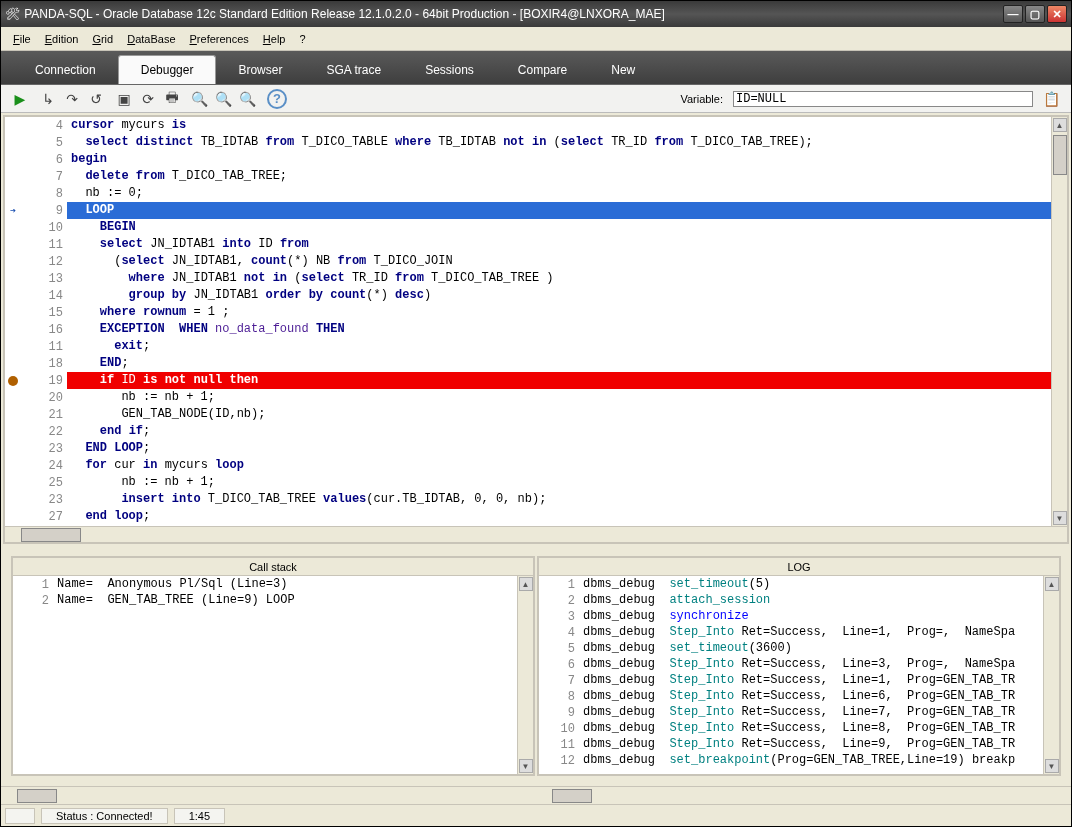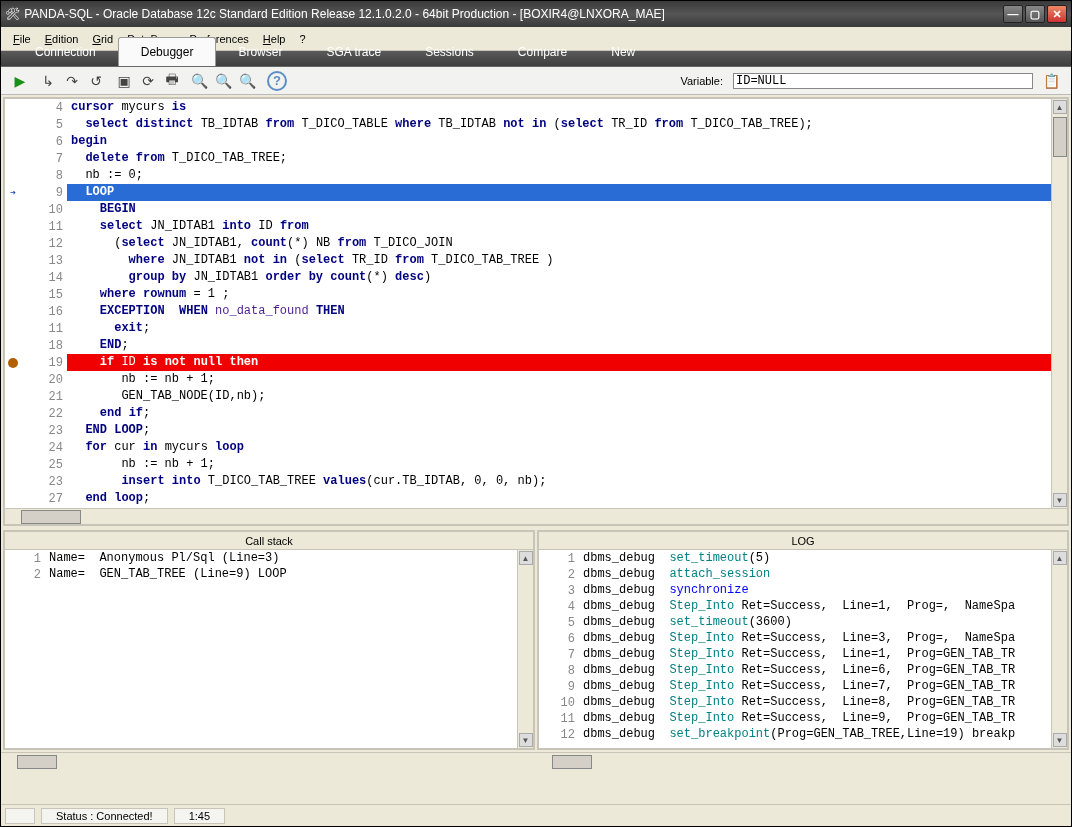--- a/index.html
+++ b/index.html
@@ -6,21 +6,21 @@
   html, body { width: 1072px; height: 827px; overflow: hidden; font-family: Tahoma, Arial, sans-serif; font-size: 11px; background: #ece9d8; }
   .window { width: 1072px; height: 827px; display: flex; flex-direction: column; border: 1px solid #000; }
   .titlebar { height: 26px; background: linear-gradient(#3a3a3a,#555,#3a3a3a); color: #fff; display: flex; align-items: center; padding: 0 4px; font-size: 12px; }
   .titlebar .title { flex: 1; white-space: nowrap; overflow: hidden; }
   .titlebar .wbtns { display: flex; gap: 2px; }
   .wbtn { width: 20px; height: 18px; background: linear-gradient(#888,#555); border: 1px solid #222; border-radius: 2px; display:flex;align-items:center;justify-content:center;color:#fff;font-weight:bold;font-size:11px; }
   .wbtn.close { background: linear-gradient(#e86,#c33); }
   .menubar { height: 24px; background: #ece9d8; display: flex; align-items: center; padding: 0 6px; gap: 2px; border-bottom: 1px solid #c8c4b8; }
   .menubar .mi { padding: 2px 6px; cursor: default; }
   .menubar .mi u { text-decoration: underline; }
-  .tabbar { height: 16px; background: linear-gradient(#5a5a5a,#3e3e3e); display: flex; align-items: flex-end; padding: 0 12px; border-bottom: 1px solid #666; }
+  .tabbar { height: 34px; background: linear-gradient(#5a5a5a,#3e3e3e); display: flex; align-items: flex-end; padding: 0 12px; border-bottom: 1px solid #666; }
   .tab { padding: 7px 22px; color: #fff; font-size: 12px; border-top-left-radius: 3px; border-top-right-radius: 3px; cursor:default; }
   .tab.active { background: #fafafa; color: #000; border: 1px solid #999; border-bottom: none; }
   .toolbar { height: 28px; background: #f2f2f0; border-bottom: 1px solid #bbb; display: flex; align-items: center; padding: 0 10px; gap: 10px; }
   .tb-group { display:flex; gap:6px; align-items:center; }
   .ico { width:18px;height:18px;display:flex;align-items:center;justify-content:center;font-size:14px;color:#444; }
   .run-ico { color:#1a8f1a; }
   .help-ico { width:20px;height:20px;border:2px solid #5a8fc6;border-radius:50%;color:#5a8fc6;font-weight:bold;font-size:13px; }
   .var-label { margin-left: auto; }
   .var-input { width: 300px; height: 16px; border:1px solid #888; background:#fff; padding:0 2px; font-family: "Courier New", monospace; font-size:12px; }
   .main-area { display:flex; flex:1; min-height:0; flex-direction:column; }
@@ -38,21 +38,21 @@
   .hl-blue { background:#2a6cd6; color:#fff; }
   .hl-blue .kw { color:#fff; }
   .hl-red { background:#f00000; color:#fff; }
   .hl-red .kw { color:#fff; }
   .hscroll { height:16px; background:#ece9d8; border-top:1px solid #c8c4b8; display:flex;align-items:center; }
   .hscroll .thumb { height:14px;width:60px;background:#d4d0c8;border:1px solid #888;margin-left:16px; }
   .vscroll { width:16px;background:#ece9d8;border-left:1px solid #c8c4b8;display:flex;flex-direction:column;align-items:center; }
   .vscroll .arrow { height:14px;width:14px;display:flex;align-items:center;justify-content:center;font-size:8px;color:#555;border:1px solid #aaa;background:#ddd;margin:1px;}
   .vscroll .track { flex:1; width:14px; }
   .vscroll .vthumb { height:40px;width:14px;background:#d4d0c8;border:1px solid #888;margin-top:2px; }
-  .panels { display:flex; gap:2px; margin:2px; height:220px; }
+  .panels { display:flex; gap:2px; margin:10px; height:220px; }
   .panel { flex:1; display:flex; flex-direction:column; border:2px solid #c8c4b8; background:#fff; min-width:0; }
   .panel-head { height:18px;background:#ece9d8;border-bottom:1px solid #c8c4b8;text-align:center;font-size:11px;line-height:18px; }
   .panel-body { flex:1; overflow:hidden; display:flex; }
   .pgutter { width:40px; font-family:"Courier New",monospace;font-size:12px;color:#888;text-align:right;padding-top:1px; }
   .pcode { flex:1; font-family:"Courier New",monospace;font-size:12px;line-height:16px;white-space:pre;overflow:hidden; }
   .pcode .op { color:#008080; }
   .pcode a { color:#00f; text-decoration:none; }
   .pline { height:16px; padding-left:4px; }
   .pgline { height:16px; line-height:16px; padding-right:4px; }
   .bottom-scroll { height:18px; background:#ece9d8; border-top:1px solid #c8c4b8; display:flex; }

